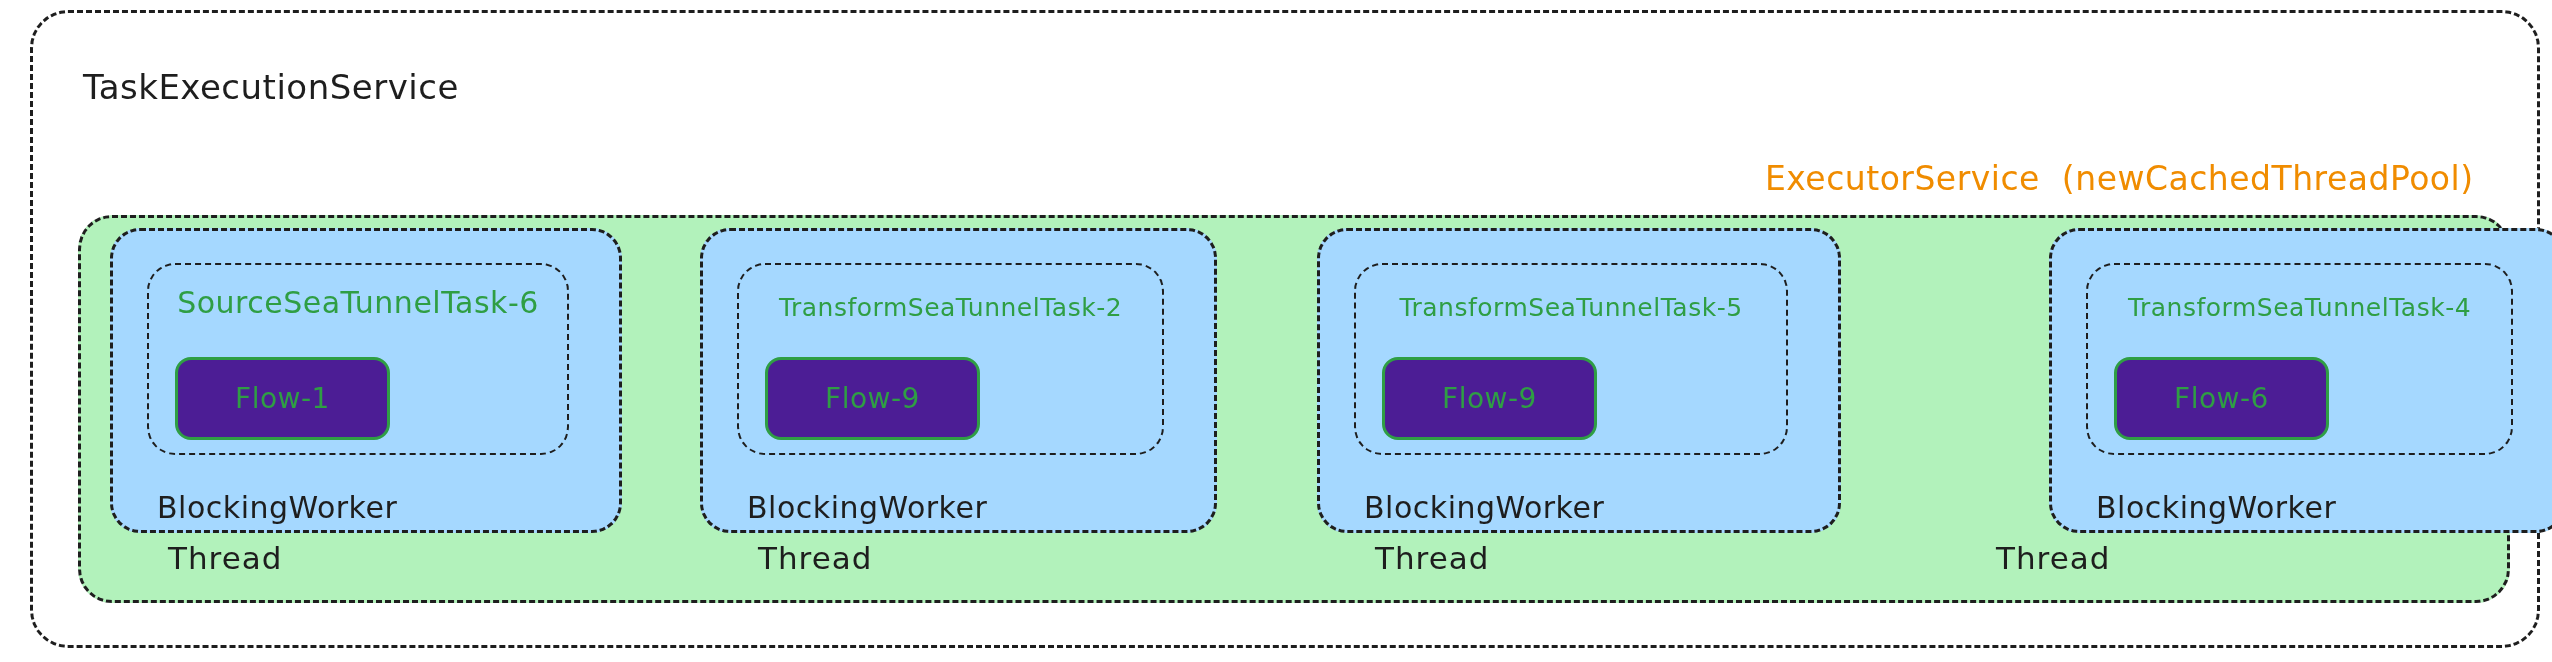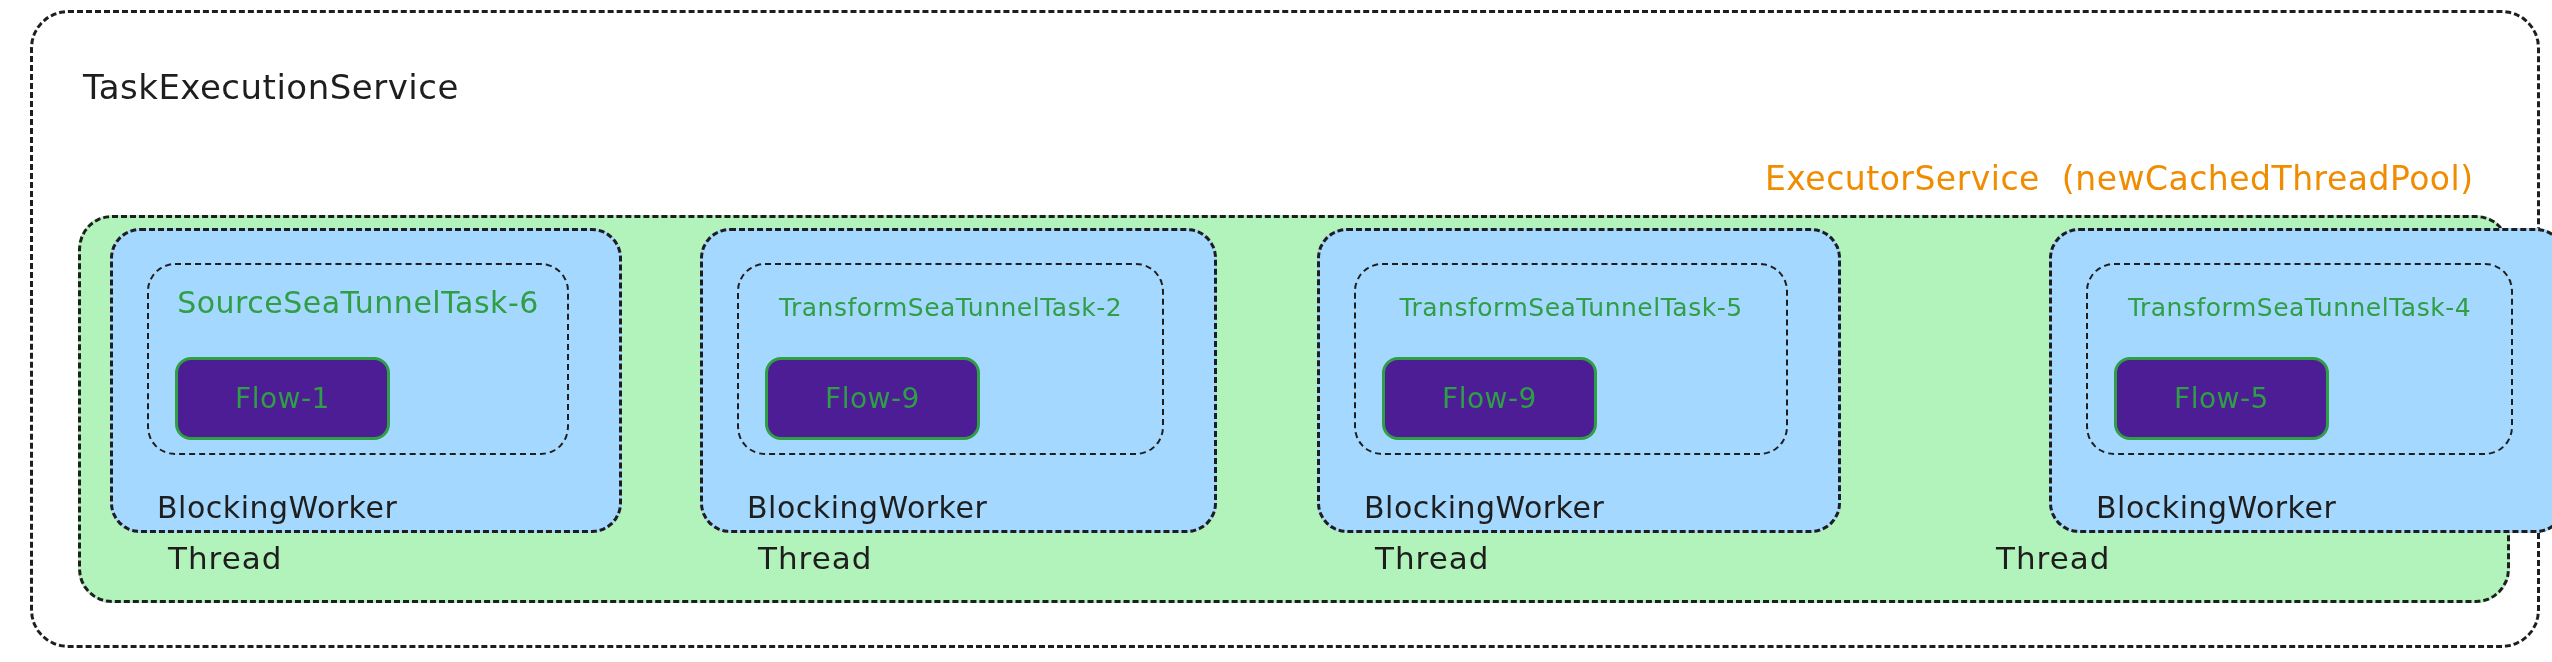--- a/index.html
+++ b/index.html
@@ -164,21 +164,21 @@
         </div>
       </div>
       <div class="worker-label">BlockingWorker</div>
     </div>
     <div class="thread-label thread-label-3">Thread</div>
 
     <div class="worker-box worker-4">
       <div class="task-box">
         <div class="task-label">TransformSeaTunnelTask-4</div>
         <div class="flow-box">
-          <span class="flow-label">Flow-5</span>
+          <span class="flow-label">Flow-6</span>
         </div>
       </div>
       <div class="worker-label">BlockingWorker</div>
     </div>
     <div class="thread-label thread-label-4">Thread</div>
 
   </div>
 </div>
 
 </body></html>

